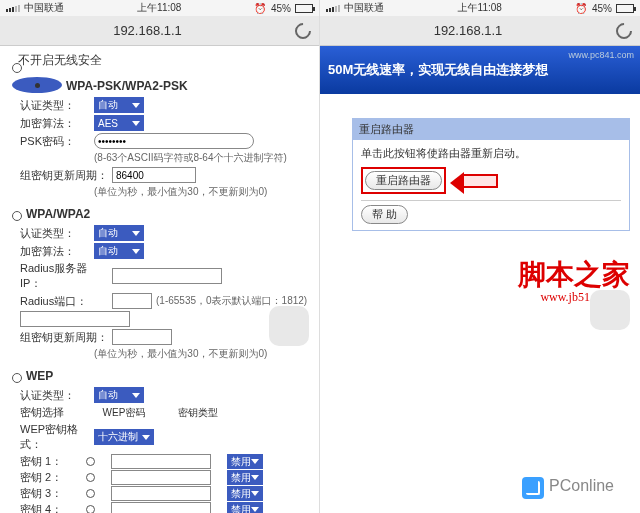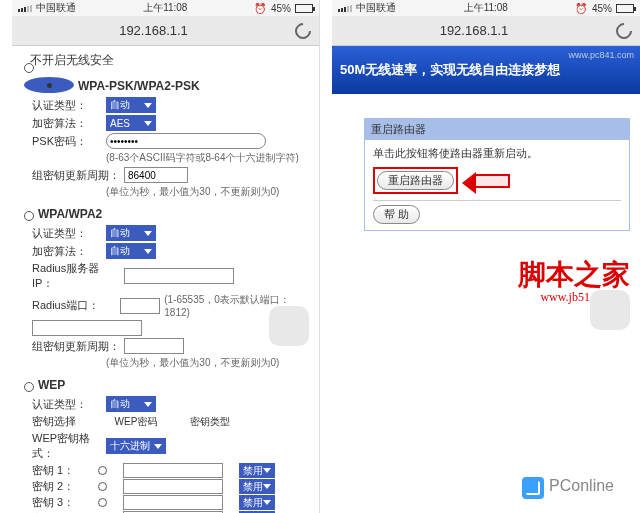--- a/index.html
+++ b/index.html
@@ -1,18 +1,18 @@
 <!DOCTYPE html>
 <html><head>
 <meta charset="utf-8">
 <style>
   * { box-sizing: border-box; margin: 0; padding: 0; }
   body { font-family: "Microsoft YaHei", Arial, sans-serif; font-size: 11px; background: #fff; width: 640px; height: 513px; overflow: hidden; position: relative; }
   .split { display: flex; width: 640px; height: 513px; }
-  .pane { width: 320px; height: 513px; position: relative; background: #fff; border-right: 1px solid #ddd; margin-left: 12px; }
+  .pane { width: 320px; height: 513px; position: relative; background: #fff; border-right: 1px solid #ddd; }
   .pane:last-child { border-right: none; }
   .statusbar { height: 16px; background: #f5f5f5; display: flex; align-items: center; padding: 0 6px; font-size: 10px; color: #333; justify-content: space-between; }
   .sb-left, .sb-right { display: flex; align-items: center; gap: 4px; }
   .sig { display:inline-flex; gap:1px; align-items:flex-end; }
   .sig span { width:2px; background:#333; display:inline-block; }
   .sig span:nth-child(1){height:3px;} .sig span:nth-child(2){height:4px;} .sig span:nth-child(3){height:5px;} .sig span:nth-child(4){height:6px;opacity:.3;} .sig span:nth-child(5){height:7px;opacity:.3;}
   .battery { width:18px; height:9px; border:1px solid #333; position:relative; }
   .battery::after { content:""; position:absolute; right:-3px; top:2px; width:2px; height:4px; background:#333; }
   .battery-fill { height:100%; width:45%; background:#333; }
   .addrbar { height: 30px; background: #e9e9e9; display:flex; align-items:center; padding: 0 8px; gap:8px; border-bottom:1px solid #ccc; }
@@ -103,21 +103,21 @@
             <span class="dd"></span>
           </span>
         </div>
       <div class="row">
           <span class="lbl">PSK密码：</span>
         <input class="txt" style="width: 160px; border-radius: 8px;" value="••••••••">
         </div>
       <div class="hint">(8-63个ASCII码字符或8-64个十六进制字符)</div>
       <div class="row">
           <span class="lbl" style="width:88px">组密钥更新周期：</span>
-        <input class="txt" style="width: 64px;" value="86400">
+        <input class="txt" style="width: 84px;" value="86400">
         </div>
       <div class="hint">(单位为秒，最小值为30，不更新则为0)</div>
 
       <div class="sec-hdr" style="margin-top:8px">
         <span class="radio"></span>
         <b>WPA/WPA2</b>
       </div>
       <div class="row">
           <span class="lbl">认证类型：</span>
         <span class="sel">

